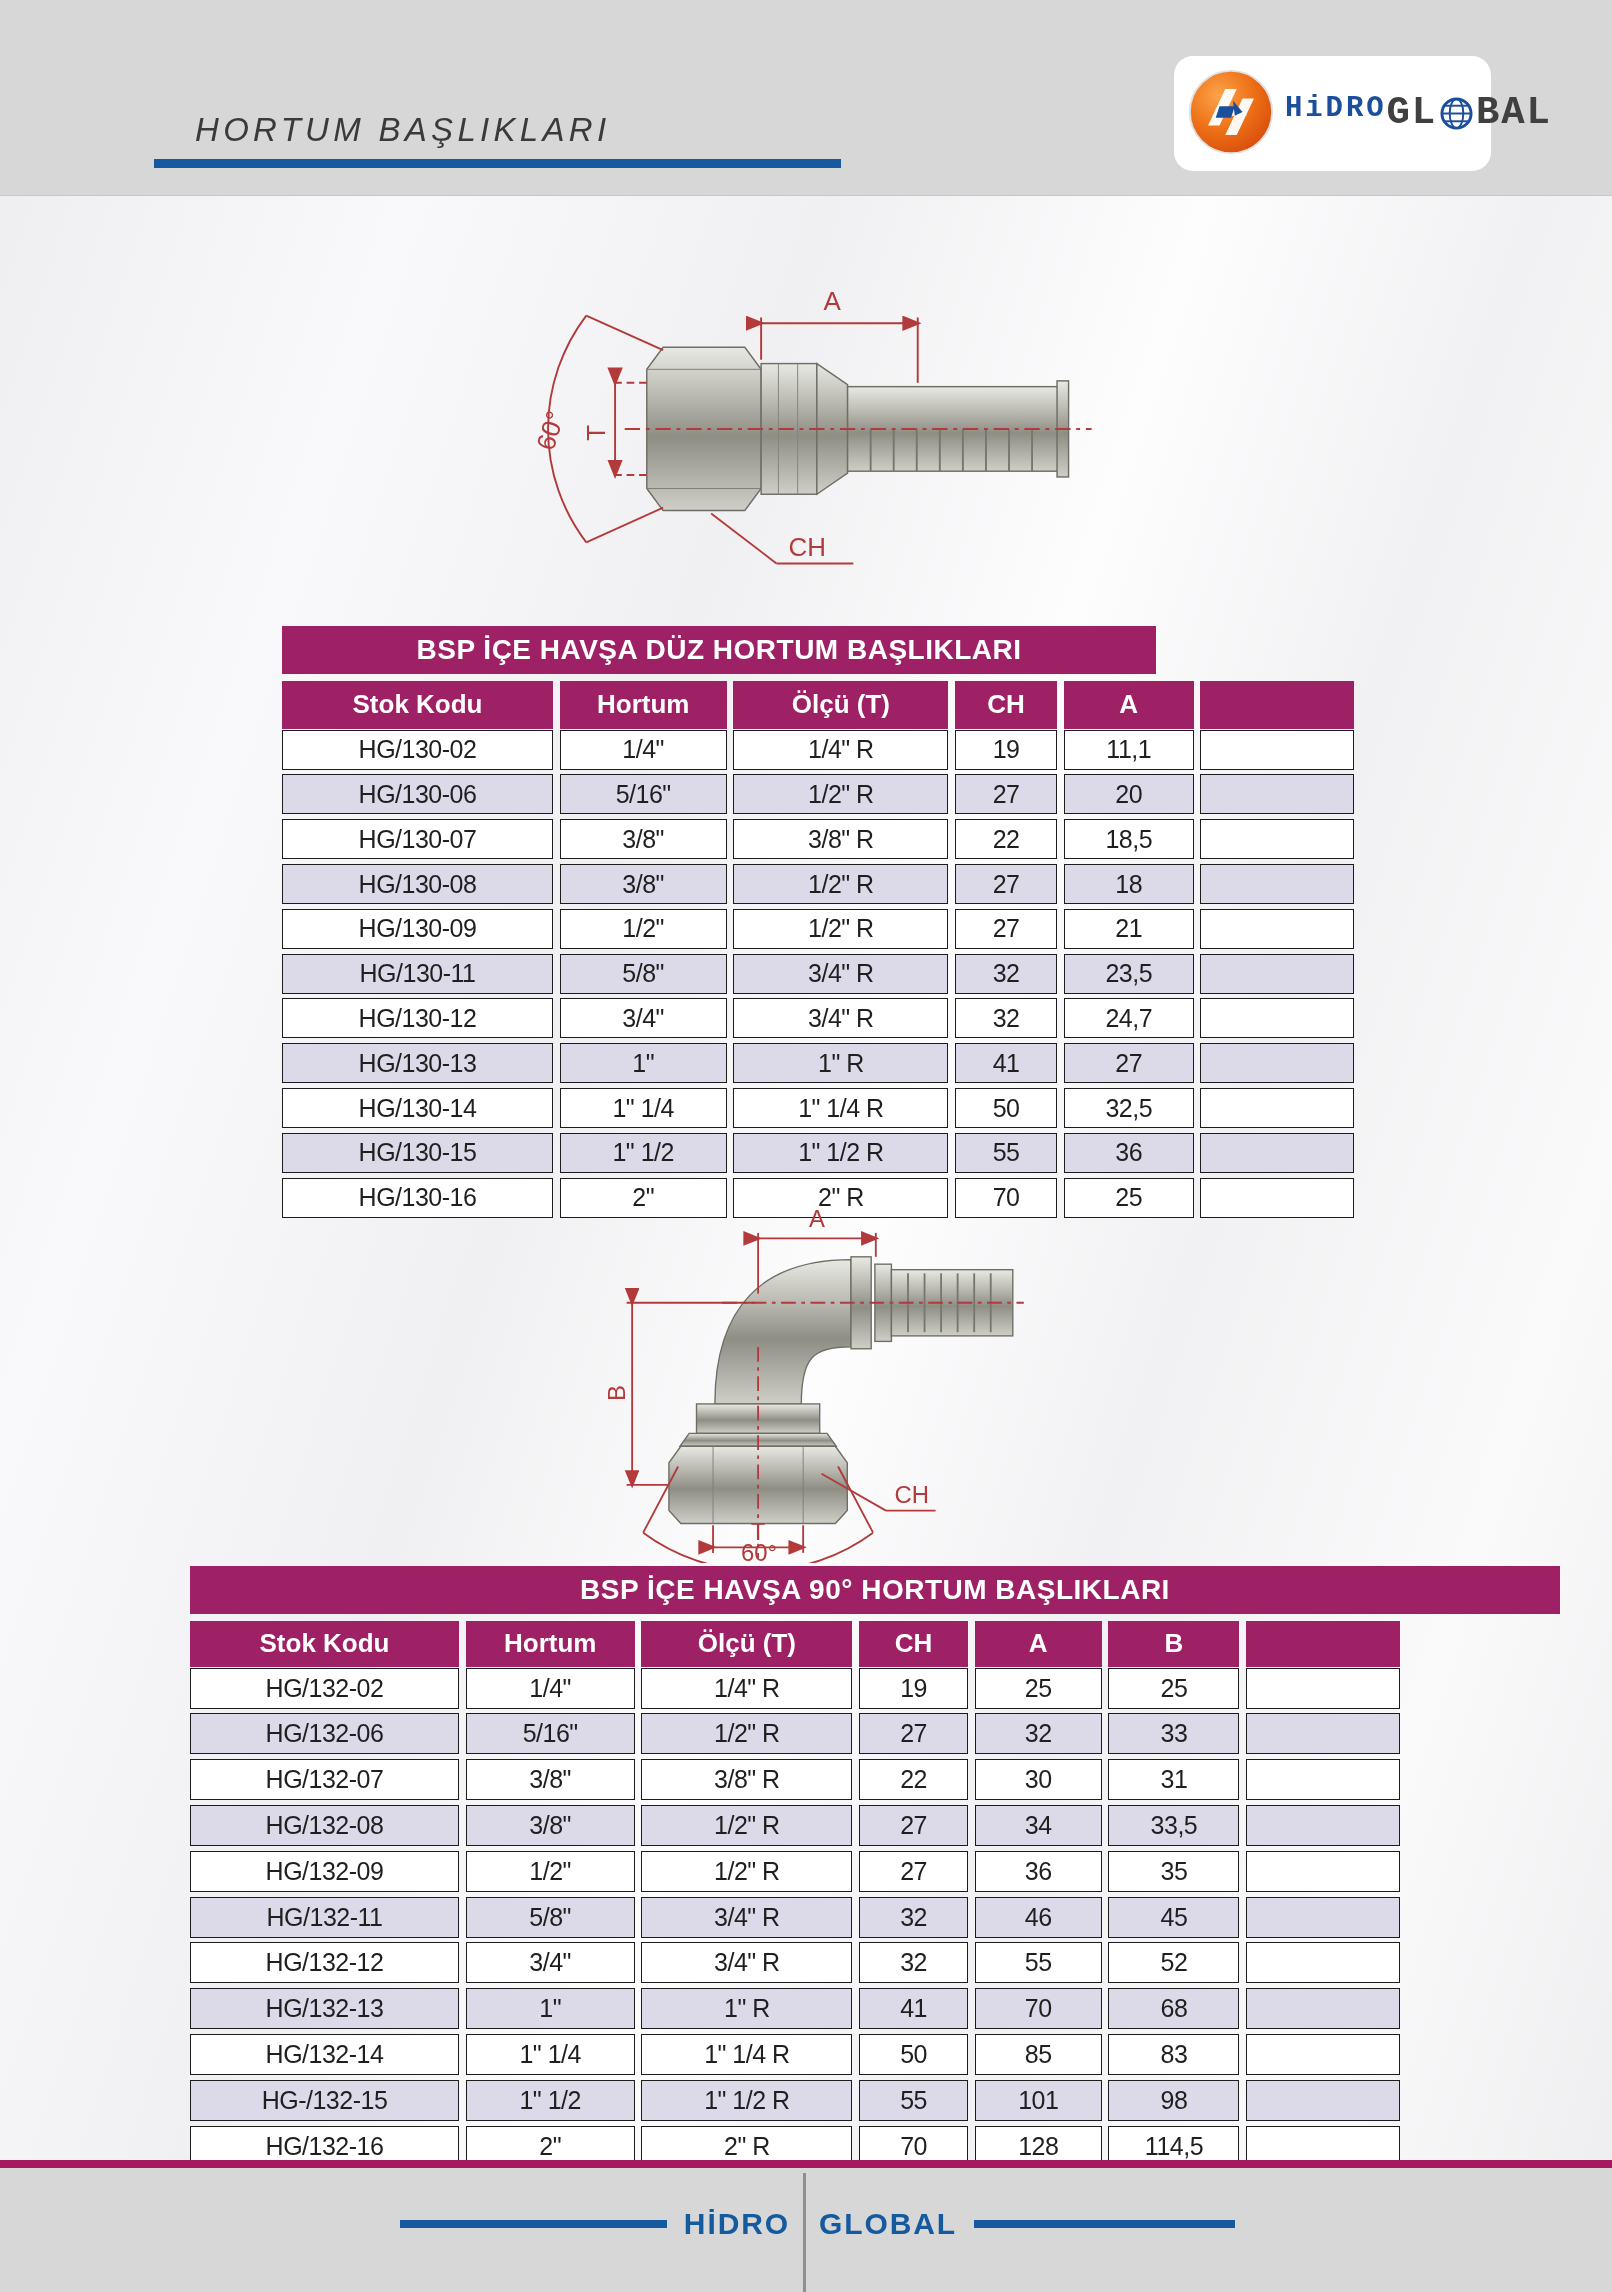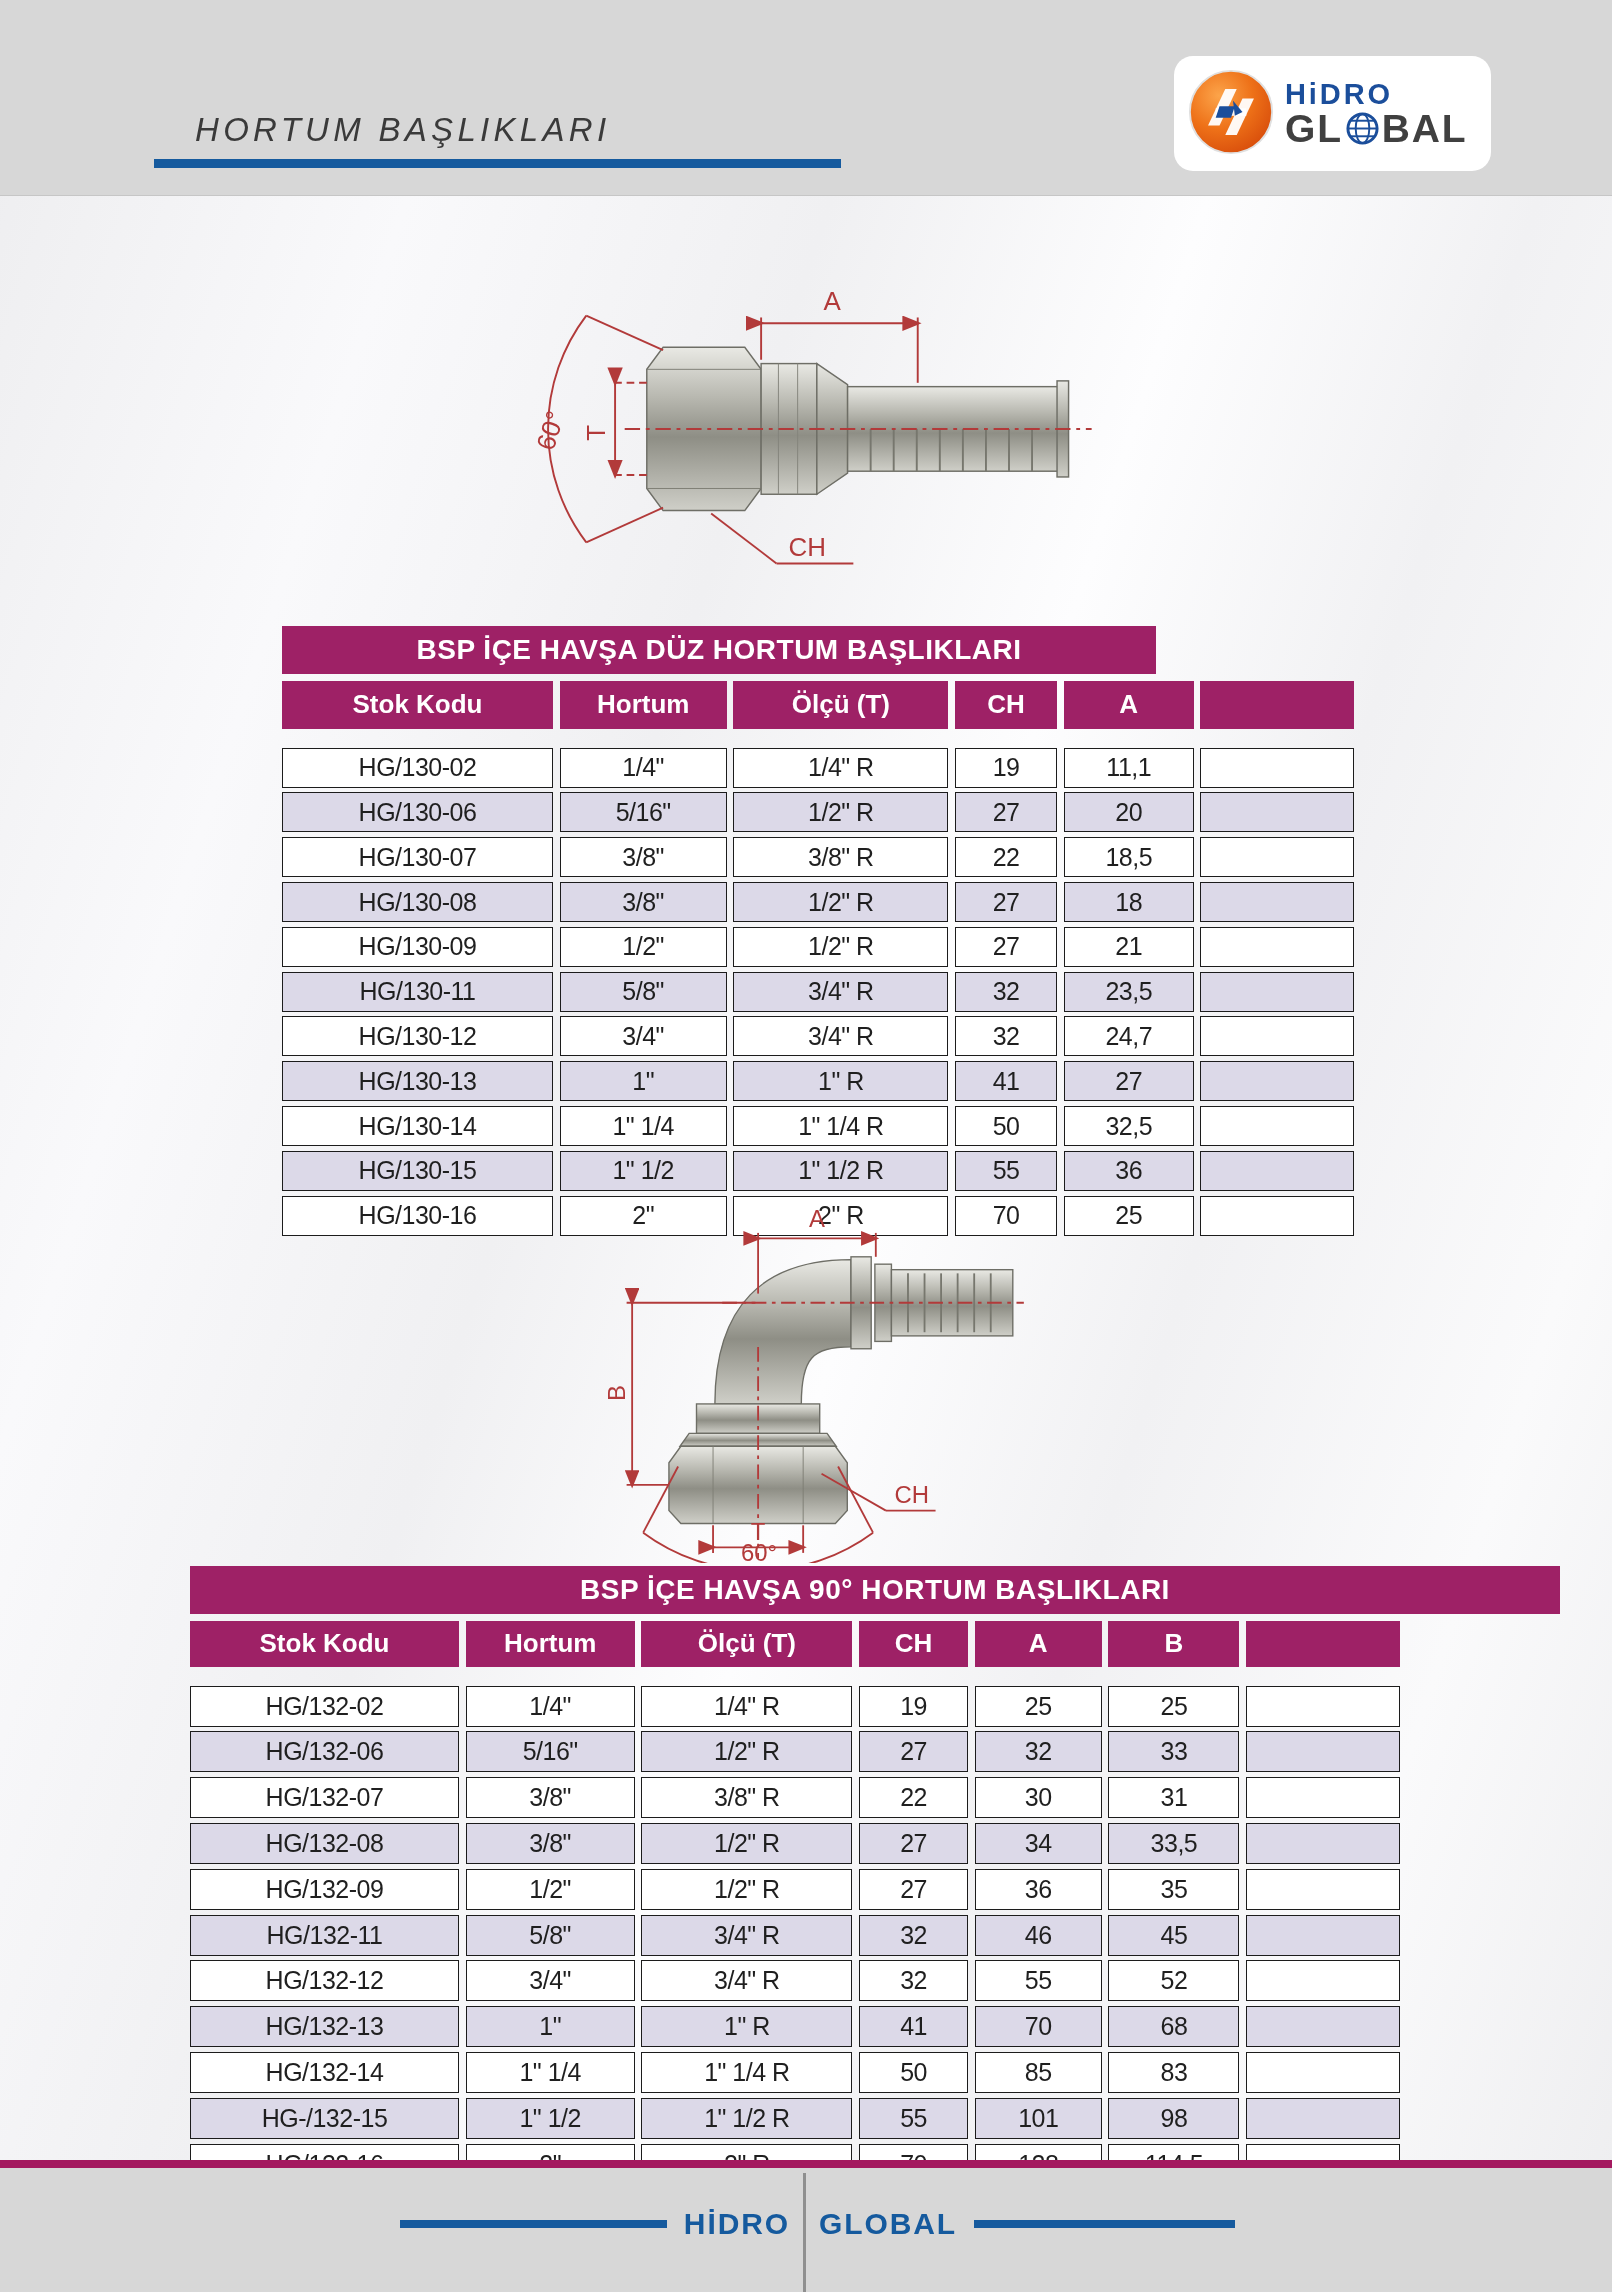--- a/index.html
+++ b/index.html
@@ -6,29 +6,29 @@
   #page{position:relative;width:1612px;height:2292px;overflow:hidden;
         background:linear-gradient(108deg,#ededef 0%,#f9f9fb 20%,#f0f0f2 38%,#fdfdfe 54%,#f1f1f3 68%,#fafafb 84%,#ededef 100%);}
   
   .header-band{position:absolute;left:0;top:0;width:1612px;height:195px;background:#d7d7d7;
                border-bottom:1.9px solid #c6c6c6;}
   .page-title{position:absolute;left:195px;top:111px;font-size:33px;letter-spacing:4.3px;
               color:#3a3a3a;white-space:nowrap;font-style:italic;}
   .title-underline{position:absolute;left:154px;top:159px;width:687px;height:8.6px;background:#155a9e;}
   .logo-box{position:absolute;left:1174px;top:56px;width:317px;height:115px;background:#fff;
             border-radius:19px;display:flex;align-items:center;padding:0 13.4px;box-sizing:border-box;gap:9.6px;}
-  .logo-text{display:flex;flex-direction:column;line-height:1;}
+  .logo-text{display:flex;flex-direction:row;line-height:1;font-family:Liberation Mono, monospace;}
   .logo-line1{color:#1b4e9b;font-weight:bold;font-size:29px;letter-spacing:2.9px;}
   .logo-line2{color:#404040;font-weight:bold;font-size:39px;letter-spacing:1.9px;display:flex;align-items:center;}
   
   .table-wrap{position:absolute;}
   .tbl-title{height:48px;line-height:48px;background:#9e2166;color:#fff;font-weight:bold;
              font-size:28px;text-align:center;margin-bottom:6.7px;letter-spacing:0.5px;}
   .grid{display:grid;column-gap:6.7px;}
-  .grid.head{margin-bottom:19px;}
+  .grid.head{margin-bottom:1px;}
   .grid.body{row-gap:4.8px;}
   .t1 .grid{grid-template-columns:271px 167px 215px 102px 130px 154px;}
   .t2 .grid{grid-template-columns:269px 169px 211px 109px 127px 131px 154px;}
   .th{height:48px;background:#9e2166;color:#fff;font-weight:bold;font-size:26px;
       display:flex;align-items:center;justify-content:center;}
   .t2 .th{height:46px;}
   .td{height:38px;background:#fff;border:1.9px solid #1c1c1c;color:#1f1f1f;font-size:25px;
       letter-spacing:-0.5px;display:flex;align-items:center;justify-content:center;}
   .t2 .td{height:39px;}
   .td.alt{background:#dcd9e8;}

